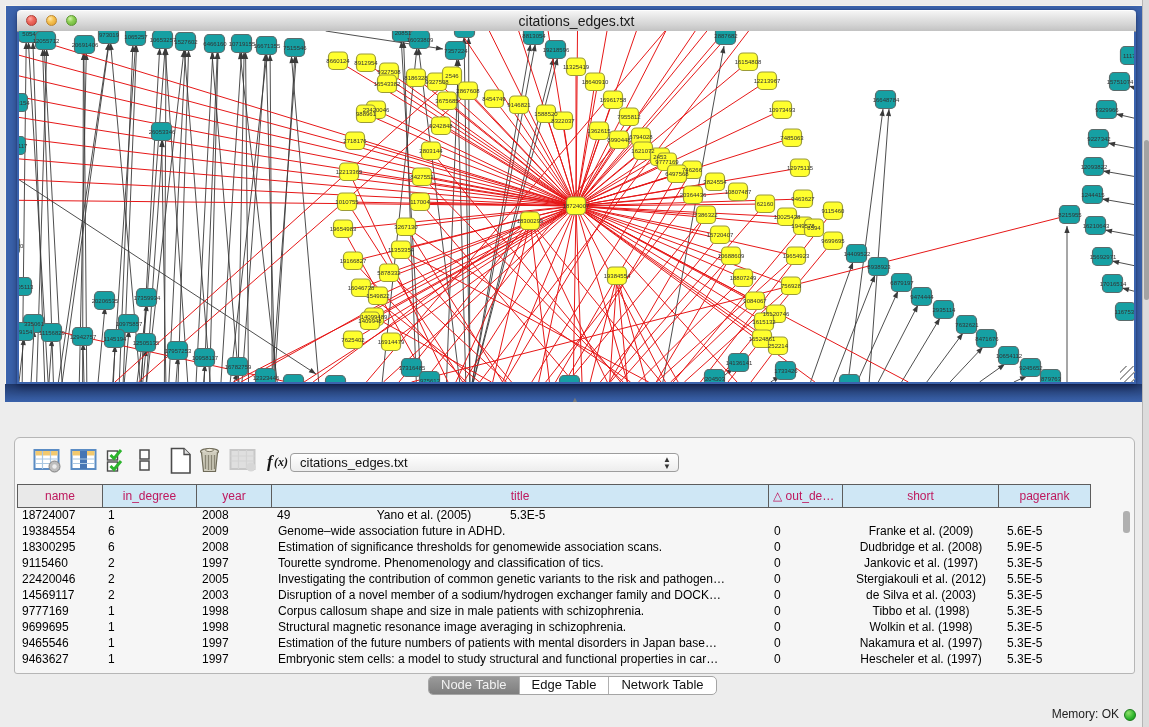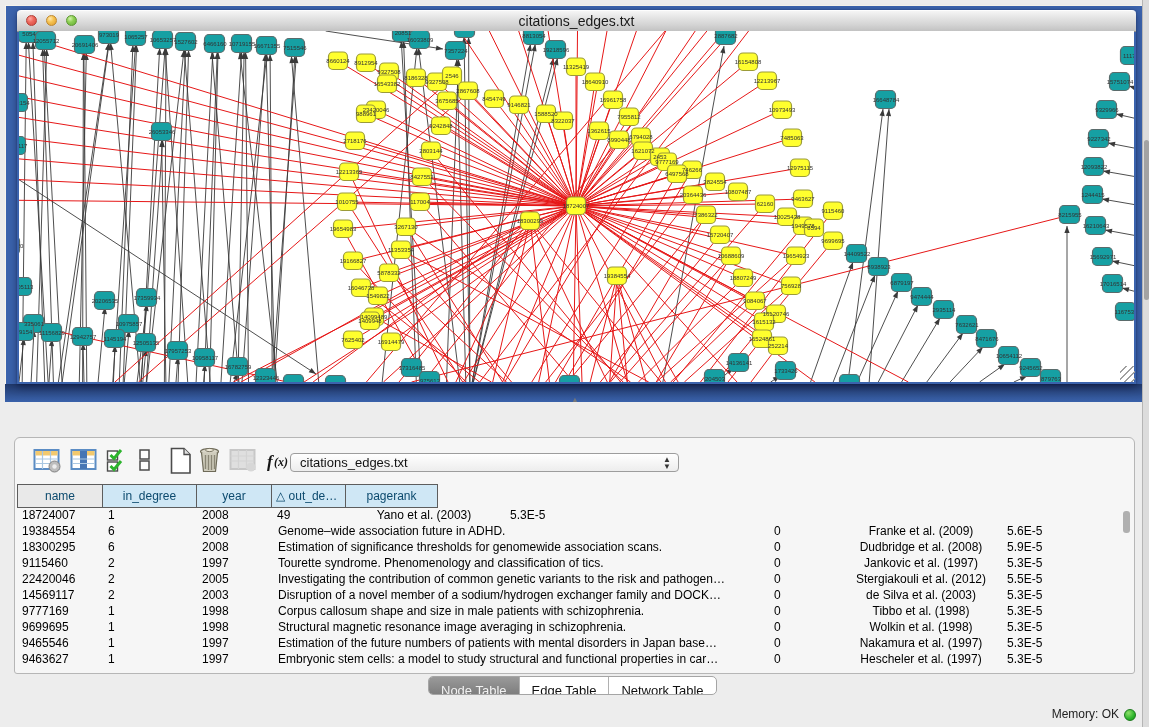--- a/index.html
+++ b/index.html
@@ -17,29 +17,29 @@
 .appsb .th{position:absolute;left:1px;top:140px;width:5px;height:160px;background:#a3a3a3;border-radius:3px}
 .tp{position:absolute;left:0;top:402px;width:1143px;height:325px;background:#ededed}
 .tphead{position:absolute;left:0;top:0;width:100%;height:29px;background:linear-gradient(#efefef,#e4e4e4);border-bottom:1px solid #dadada;color:#2e2e2e;font-size:13px}
 .tphead span{position:absolute;left:9px;top:7px}
 .floatico{position:absolute;right:34px;top:8px;width:13px;height:13px}
 .xico{position:absolute;right:11px;top:6px;font-size:15px;color:#111;font-weight:bold}
 .panelbox{position:absolute;left:14px;top:35px;width:1121px;height:237px;background:#f6f6f6;border:1px solid #b6b6b6;border-radius:6px 6px 3px 3px}
 .toolbar{position:absolute;left:0;top:0;width:100%;height:44px}
 .combo{position:absolute;left:275px;top:15px;width:389px;height:19px;border:1px solid #9d9d9d;border-radius:4px;background:linear-gradient(#ffffff,#ededed);font-size:13px;color:#111;line-height:18px;padding-left:9px}
 .combo .ar{position:absolute;right:7px;top:2px;font-size:8px;color:#333;line-height:7px}
-.thdr{position:absolute;left:2px;top:46px;height:24px;display:flex;font-size:12px;color:#0c4a6e}
+.thdr{position:absolute;left:2px;top:46px;height:24px;display:flex;font-size:12px;color:#be185d}
 .th1{border-right:1px solid #5d5d5d;border-top:1px solid #5d5d5d;border-bottom:1px solid #5d5d5d;background:#cfe7f5;display:flex;align-items:center;justify-content:center}
 .rows{position:absolute;left:2px;top:70px;width:1096px}
 .row{display:flex;height:16px;font-size:12px;color:#000;white-space:nowrap}
 .c{overflow:hidden;flex:none}
 .c0{width:86px;padding-left:5px}.c1{width:94px;padding-left:5px}.c2{width:75px;padding-left:5px}
 .c3{width:497px;padding-left:6px}.c4{width:74px;padding-left:5px}.c5{width:156px;text-align:center}.c6{width:92px;padding-left:8px}
 .tabs{position:absolute;left:428px;top:274px;height:19px;display:flex;border:1px solid #a5a5a5;border-radius:5px;overflow:hidden;background:#fff;font-size:13px}
-.tab{padding:6px 12px 0 12px;color:#111}
+.tab{padding:0 12px 0 12px;color:#111}
 .tabsel{background:linear-gradient(#9a9a9a,#7e7e7e);color:#f2f2f2}
 .tabsep{width:1px;background:#b0b0b0}
 .status{position:absolute;right:7px;bottom:6px;font-size:12px;color:#222}
 .led{display:inline-block;width:12px;height:12px;border-radius:50%;background:radial-gradient(circle at 35% 30%,#8fe06a,#2db52d 60%,#149114);border:1px solid #1b7a1b;vertical-align:-3px;margin-left:5px}
 .splitgrip{position:absolute;left:569px;top:398px;width:12px;height:6px;color:#777;font-size:9px;line-height:5px;text-align:center}
 </style></head><body>
 <div class="bluebg"></div>
 <div class="shadow"></div>
 <div class="win">
  <div class="titlebar">
@@ -832,30 +832,32 @@
 </g>
 <text x="234" y="21" font-size="17" font-style="italic" font-weight="bold" font-family="Liberation Serif,serif" fill="#151515">f</text>
 <text x="241" y="20" font-size="12" font-style="italic" font-weight="bold" font-family="Liberation Serif,serif" fill="#151515">(x)</text>
 </svg>
    <div class="combo">citations_edges.txt<span class="ar">▲<br>▼</span></div>
   </div>
   <div class="thdr">
    <div class="th1" style="width:86px;border-left:1px solid #5d5d5d;background:#e9e9e9">name</div>
    <div class="th1" style="width:94px">in_degree</div>
    <div class="th1" style="width:75px">year</div>
+   <div class="th1" style="width:497px">title</div>
    <div class="th1" style="width:74px;justify-content:flex-start;padding-left:4px">△ out_de…</div>
+   <div class="th1" style="width:156px">short</div>
    <div class="th1" style="width:92px">pagerank</div>
   </div>
   <div class="rows">
         <div class="row">
           <div class="c c0">18724007</div>
           <div class="c c1">1</div>
           <div class="c c2">2008</div>
           <div class="c c4">49</div>
-          <div class="c c5">Yano et al. (2003)</div>
+          <div class="c c5">Yano et al. (2005)</div>
           <div class="c c6">5.3E-5</div>
         </div>
         <div class="row">
           <div class="c c0">19384554</div>
           <div class="c c1">6</div>
           <div class="c c2">2009</div>
           <div class="c c3">Genome–wide association future in ADHD.</div>
           <div class="c c4">0</div>
           <div class="c c5">Franke et al. (2009)</div>
           <div class="c c6">5.6E-5</div>

